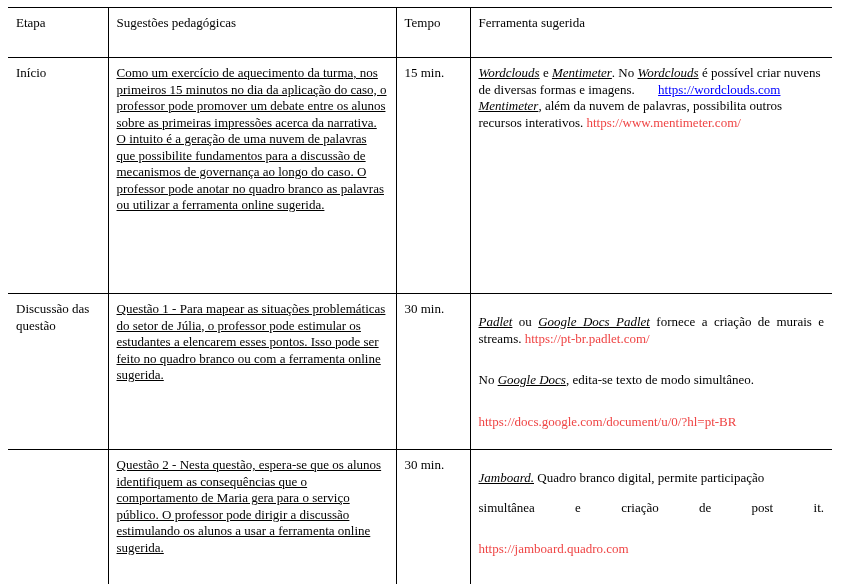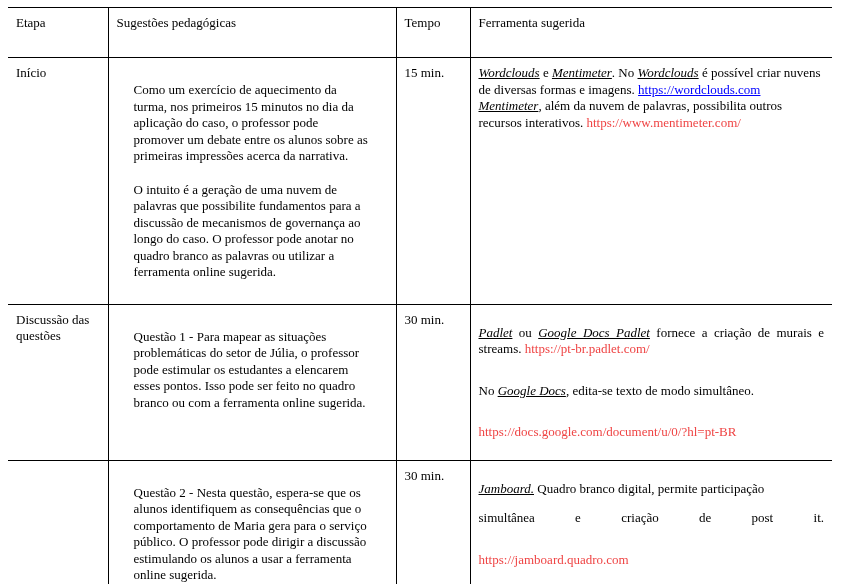--- a/index.html
+++ b/index.html
@@ -53,29 +53,30 @@
   }
 
   col.c-etapa   { width: 100px; }
   col.c-sug     { width: 288px; }
   col.c-tempo   { width: 74px;  }
   col.c-ferr    { width: 362px; }
 
   thead th { height: 50px; }
 
   .cell-justify { text-align: justify; text-justify: inter-word; }
-  .cell-justify p { margin: 17px; }
+  .cell-justify p { margin: 0; text-decoration: underline; }
   .cell-justify p + p { margin-top: 0; }
 
   .it { font-style: italic; text-decoration: underline; }
 
   a.link,
   .link {
     color: #0000ff;
     text-decoration: underline;
+    margin-left: 20px;
   }
 
   .plainurl { color: #ef4444; text-decoration: none; }
 
   .nowrapline { text-align: left; margin-top: 25px; }
 
   .row-inicio td { height: 236px; }
   .row-discussao td { height: 127px; }
   .row-questao2 td { height: 145px; }
 
@@ -111,21 +112,21 @@
           <p>Como um exercício de aquecimento da turma, nos primeiros 15 minutos no dia da aplicação do caso, o professor pode promover um debate entre os alunos sobre as primeiras impressões acerca da narrativa.</p>
           <p>O intuito é a geração de uma nuvem de palavras que possibilite fundamentos para a discussão de mecanismos de governança ao longo do caso. O professor pode anotar no quadro branco as palavras ou utilizar a ferramenta online sugerida.</p>
         </td>
         <td>15 min.</td>
         <td class="cell-justify">
           <span class="it">Wordclouds</span><span> e </span><span class="it">Mentimeter</span><span>. No </span><span class="it">Wordclouds</span><span> é possível criar nuvens de diversas formas e imagens. </span><a class="link" href="#">https://wordclouds.com</a><span> </span><span class="it">Mentimeter</span><span>, além da nuvem de palavras, possibilita outros recursos interativos. </span><span class="plainurl">https://www.mentimeter.com/</span>
         </td>
       </tr>
 
       <tr class="row-discussao">
-        <td class="col-etapa">Discussão das questões</td>
+        <td class="col-etapa">Discussão das questão</td>
         <td class="cell-justify">
           <p>Questão 1 - Para mapear as situações problemáticas do setor de Júlia, o professor pode estimular os estudantes a elencarem esses pontos. Isso pode ser feito no quadro branco ou com a ferramenta online sugerida.</p>
         </td>
         <td>30 min.</td>
         <td>
           <p class="cell-justify"><span class="it">Padlet</span><span> ou </span><span class="it">Google Docs Padlet</span><span> fornece a criação de murais e streams. </span><span class="plainurl">https://pt-br.padlet.com/</span></p>
           <p class="nowrapline"><span>No </span><span class="it">Google Docs</span><span>, edita-se texto de modo simultâneo.</span></p>
           <p class="nowrapline"><span class="plainurl">https://docs.google.com/document/u/0/?hl=pt-BR</span></p>
         </td>
       </tr>

